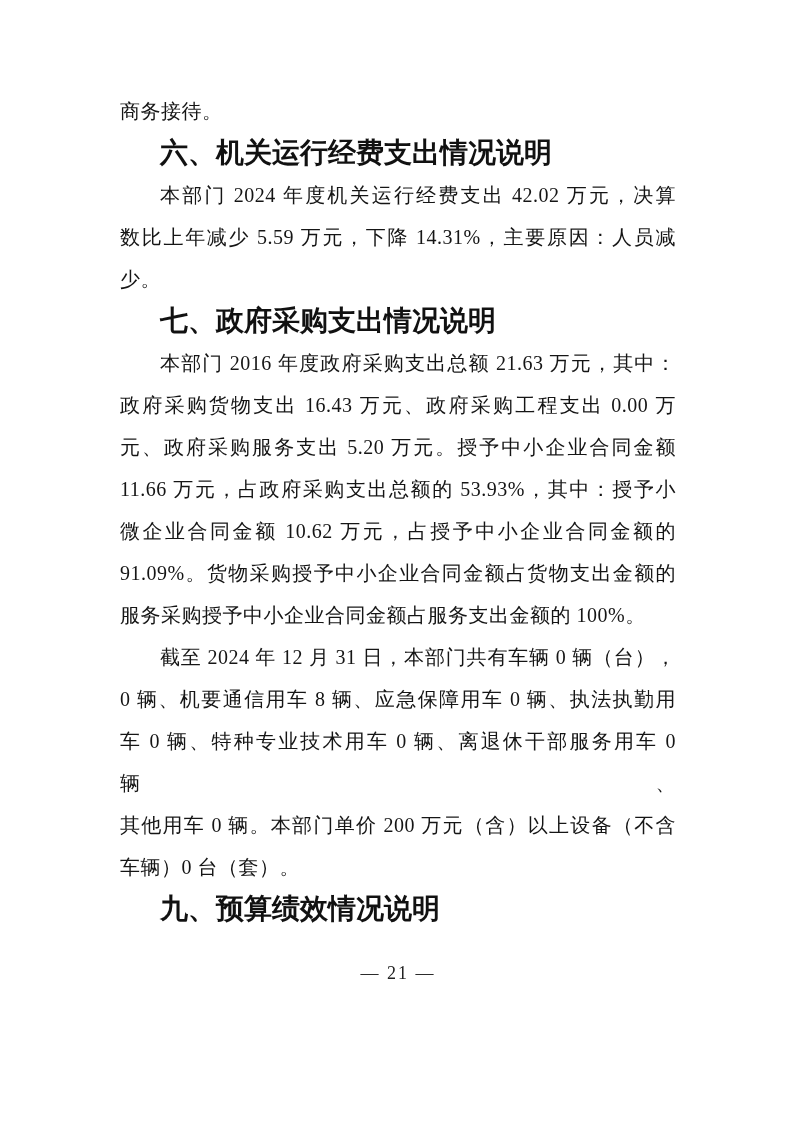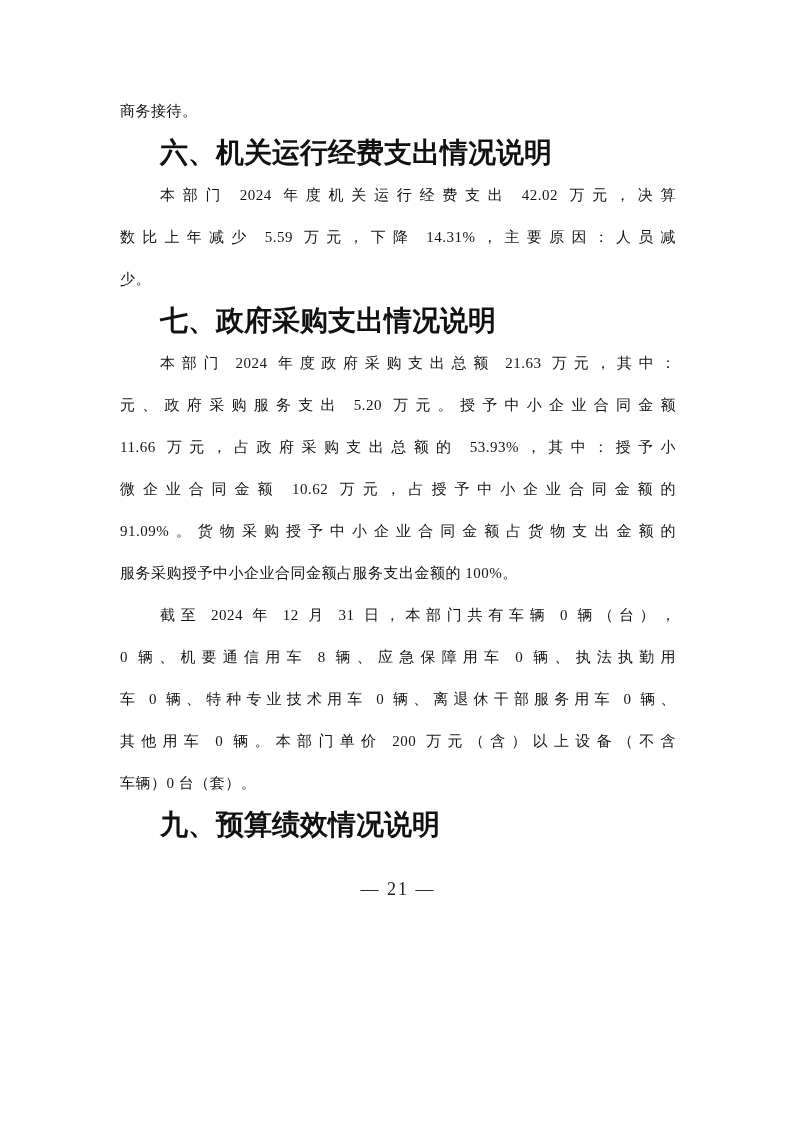--- a/index.html
+++ b/index.html
@@ -13,21 +13,21 @@
     width: 793px;
     height: 1122px;
     background: #ffffff;
     padding: 90px 117px 0 120px;
     font-family: "Liberation Serif", "DejaVu Serif", serif;
     color: #151515;
     overflow: hidden;
   }
   .doc-body { width: 556px; }
   .line {
-    font-size: 15px;
+    font-size: 20px;
     line-height: 42px;
     text-align: justify;
     letter-spacing: 0.5px;
   }
   .jfull {
     text-align-last: justify;
   }
   .ind {
     text-indent: 40px;
   }
@@ -58,21 +58,22 @@
         <div class="line">商务接待。</div>
       </div>
       <div class="heading">六、机关运行经费支出情况说明</div>
       <div>
         <div class="line jfull ind">本部门 2024 年度机关运行经费支出 42.02 万元，决算</div>
         <div class="line jfull">数比上年减少 5.59 万元，下降 14.31%，主要原因：人员减</div>
         <div class="line">少。</div>
       </div>
       <div class="heading">七、政府采购支出情况说明</div>
       <div>
-        <div class="line jfull ind">本部门 2024 年度政府采购支出总额 21.63 万元，其中：</div>
+        <div class="line jfull ind">本部门 2016 年度政府采购支出总额 21.63 万元，其中：</div>
+        <div class="line jfull">政府采购货物支出 16.43 万元、政府采购工程支出 0.00 万</div>
         <div class="line jfull">元、政府采购服务支出 5.20 万元。授予中小企业合同金额</div>
         <div class="line jfull">11.66 万元，占政府采购支出总额的 53.93%，其中：授予小</div>
         <div class="line jfull">微企业合同金额 10.62 万元，占授予中小企业合同金额的</div>
         <div class="line jfull">91.09%。货物采购授予中小企业合同金额占货物支出金额的</div>
         <div class="line">服务采购授予中小企业合同金额占服务支出金额的 100%。</div>
       </div>
       <div>
         <div class="line jfull ind">截至 2024 年 12 月 31 日，本部门共有车辆 0 辆（台），</div>
         <div class="line jfull">0 辆、机要通信用车 8 辆、应急保障用车 0 辆、执法执勤用</div>
         <div class="line jfull">车 0 辆、特种专业技术用车 0 辆、离退休干部服务用车 0 辆、</div>

